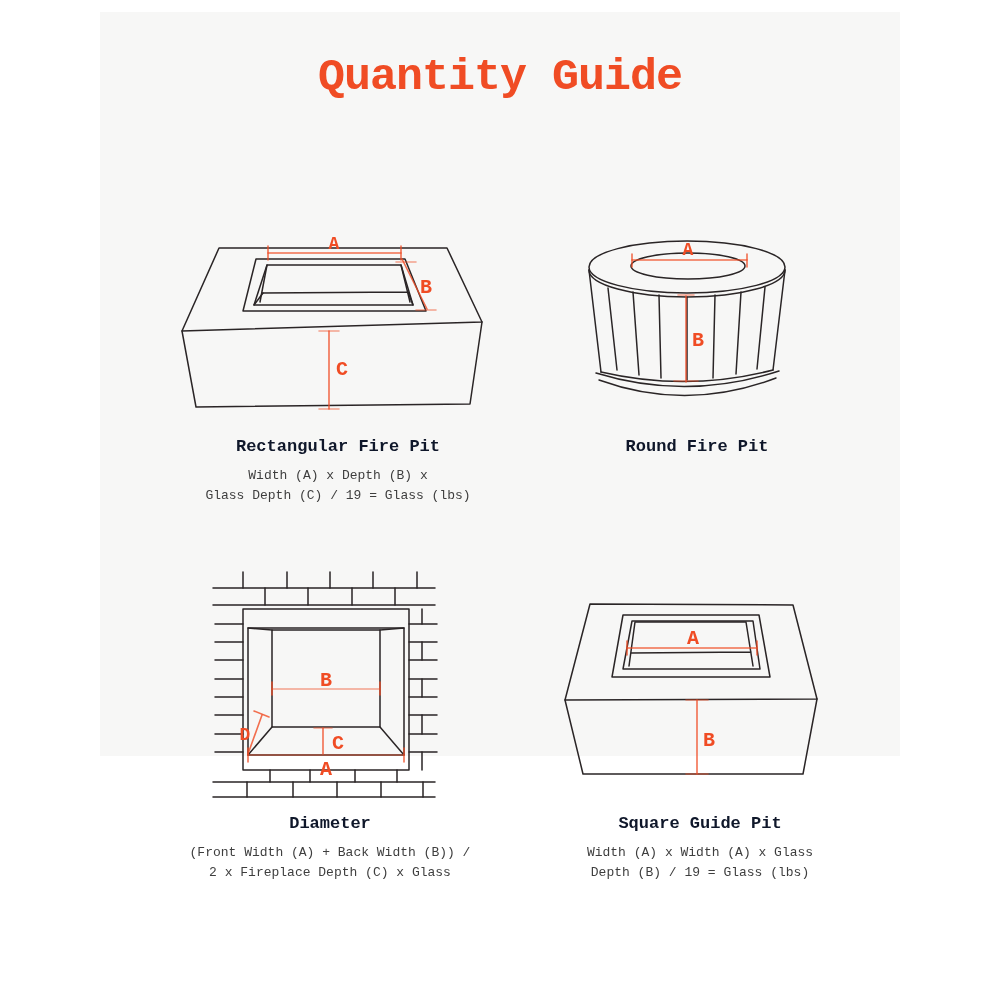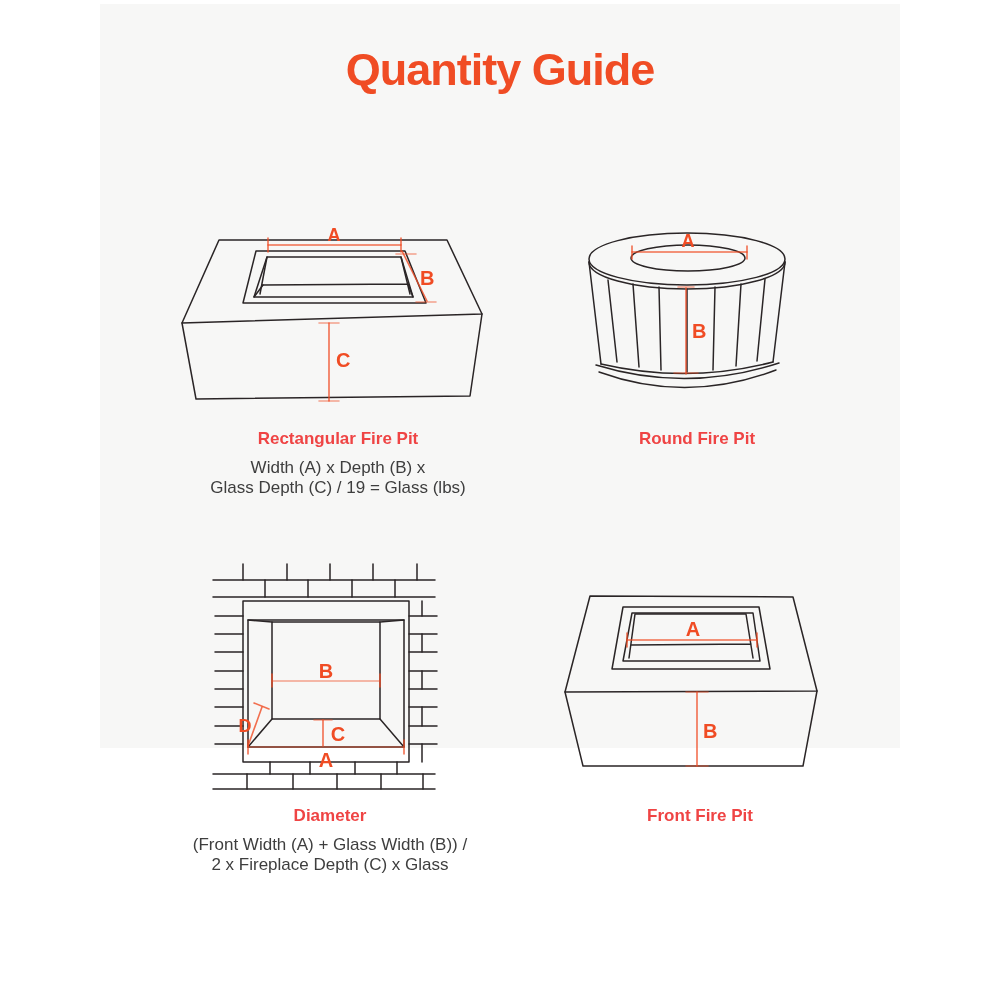--- a/index.html
+++ b/index.html
@@ -1,39 +1,40 @@
 <!DOCTYPE html>
 <html><head>
 <meta charset="utf-8">
 <style>
   html,body{margin:0;padding:0;}
   body{
     width:1000px;height:1000px;background:#ffffff;overflow:hidden;
     font-family:"Liberation Sans", sans-serif;position:relative;
   }
   .canvas{
-    position:absolute;left:100px;top:4px;width:800px;height:744px;
+    position:absolute;left:100px;top:12px;width:800px;height:744px;
     background:#f7f7f6;
+    font-family:Liberation Mono, monospace;
   }
   .page-title{
     position:absolute;top:40px;left:0;width:800px;text-align:center;
     font-size:45px;font-weight:bold;letter-spacing:-1px;color:#f04c24;
   }
   .diagram{position:absolute;}
   .d-rect{left:70px;top:210px;}
   .d-round{left:460px;top:210px;}
   .d-fireplace{left:105px;top:552px;}
   .d-square{left:450px;top:570px;}
   .label-block{position:absolute;width:330px;text-align:center;}
   .t-rect{left:73px;top:424px;}
   .t-round{left:432px;top:424px;}
   .t-fireplace{left:65px;top:801px;}
   .t-square{left:435px;top:801px;}
-  .caption{font-size:17px;font-weight:bold;color:#ef4444;line-height:21px;}
-  .formula{margin-top:9px;font-size:17px;line-height:20px;color:#3e3e3e;}
+  .caption{font-size:17px;font-weight:bold;color:#0f172a;line-height:21px;}
+  .formula{margin-top:9px;font-size:13px;line-height:20px;color:#3e3e3e;}
   .ink{stroke:#2a2526;stroke-width:1.5;fill:none;stroke-linejoin:round;stroke-linecap:round;}
   .dim{stroke:#f04c24;stroke-width:1.6;fill:none;stroke-linecap:round;stroke-opacity:.8;}
   .dim-soft{stroke:#f04c24;stroke-width:1.6;fill:none;stroke-linecap:round;stroke-opacity:.5;}
   .dim-label{fill:#f04c24;font-weight:bold;font-size:20px;}
   .dim-label.sm{font-size:18px;}
   .anchor-mid{text-anchor:middle;}
 </style>
 </head>
 <body>
 
@@ -144,22 +145,26 @@
     </div>
   </div>
 
   <div class="label-block t-round">
     <div class="caption">Round Fire Pit</div>
   </div>
 
   <div class="label-block t-fireplace">
     <div class="caption">Diameter</div>
     <div class="formula">
-      <div>(Front Width (A) + Glass Width (B)) /</div>
+      <div>(Front Width (A) + Back Width (B)) /</div>
       <div>2 x Fireplace Depth (C) x Glass</div>
     </div>
   </div>
 
   <div class="label-block t-square">
-    <div class="caption">Front Fire Pit</div>
+    <div class="caption">Square Guide Pit</div>
+    <div class="formula">
+      <div>Width (A) x Width (A) x Glass</div>
+      <div>Depth (B) / 19 = Glass (lbs)</div>
+    </div>
   </div>
 
 </div>
 
 </body></html>

